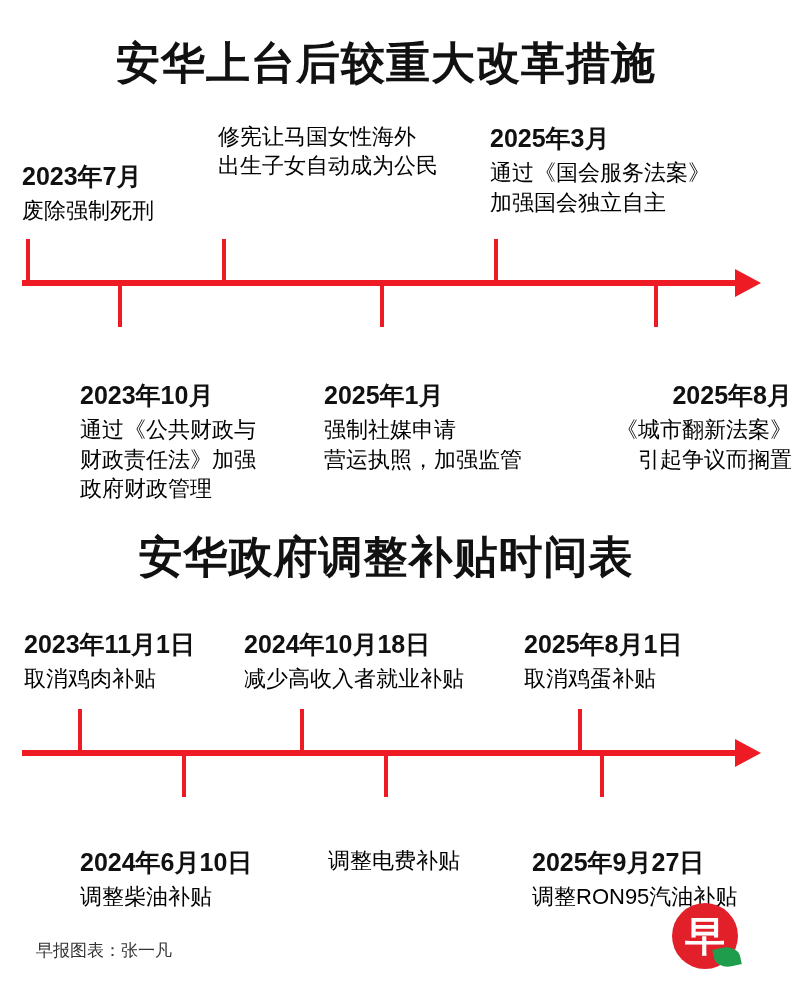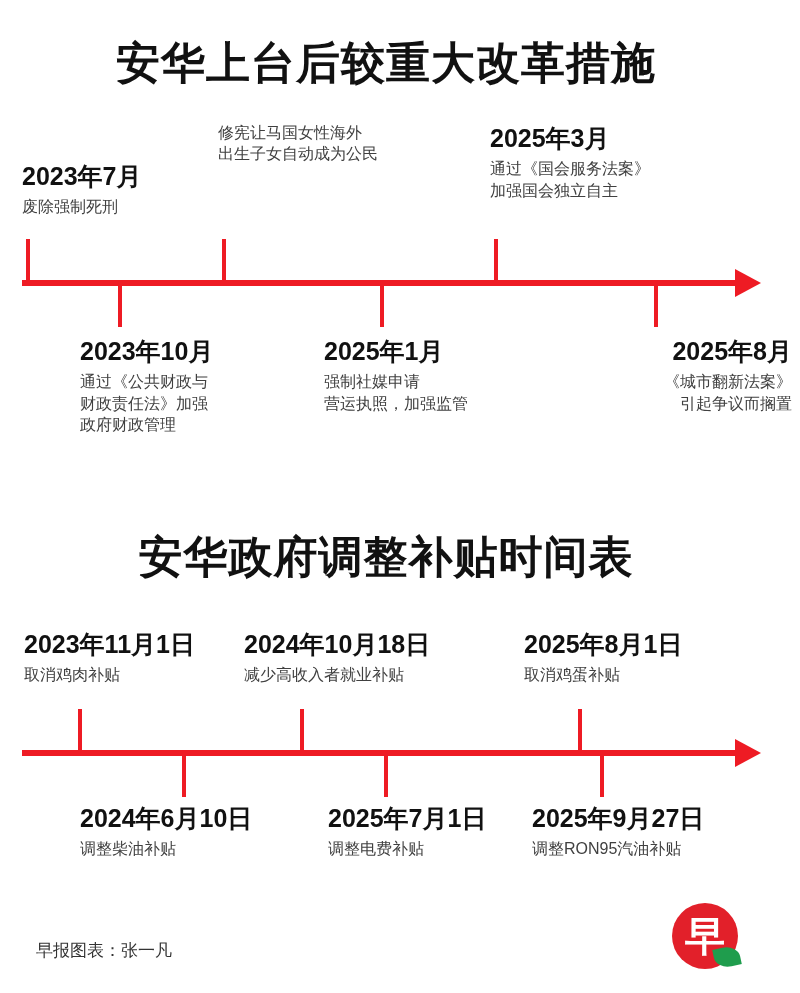--- a/index.html
+++ b/index.html
@@ -82,25 +82,25 @@
     line-height: 1.33;
   }
   .entry .date {
     font-size: 25px;
     font-weight: bold;
     color: #111111;
     white-space: nowrap;
     margin-bottom: 3px;
   }
   .entry .desc {
-    font-size: 16px;
-    color: #404040;
+    font-size: 22px;
+    color: #000000;
   }
   .entry.above { text-align: left; }
-  .entry.below { text-align: left; }
+  .entry.below { text-align: left; margin-top: 44px; }
 
   
   .footer {
     position: absolute;
     left: 36px;
     bottom: 28px;
     font-size: 17px;
     color: #333333;
     line-height: 1.65;
   }
@@ -214,21 +214,20 @@
     <div class="entry above" style="left: 524px; top: 28px; width: 240px;">
       <div class="date">2025年8月1日</div>
       <div class="desc">取消鸡蛋补贴</div>
     </div>
 
     <div class="entry below" style="left: 80px; top: 202px; width: 220px;">
       <div class="date">2024年6月10日</div>
       <div class="desc">调整柴油补贴</div>
     </div>
     <div class="entry below" style="left: 328px; top: 202px; width: 200px;">
-      <div class="date">2025年7月1日</div>
       <div class="desc">调整电费补贴</div>
     </div>
     <div class="entry below" style="left: 532px; top: 202px; width: 250px;">
       <div class="date">2025年9月27日</div>
       <div class="desc">调整RON95汽油补贴</div>
     </div>
   </div>
 
   <div class="footer">
     <div>早报图表：张一凡</div>

